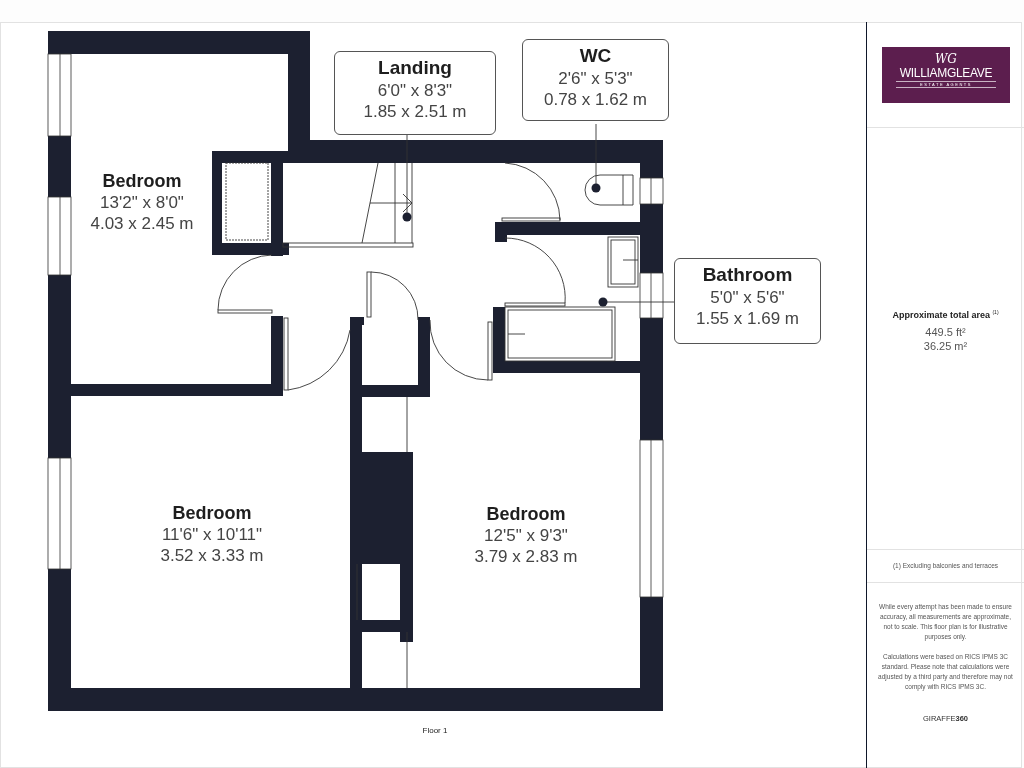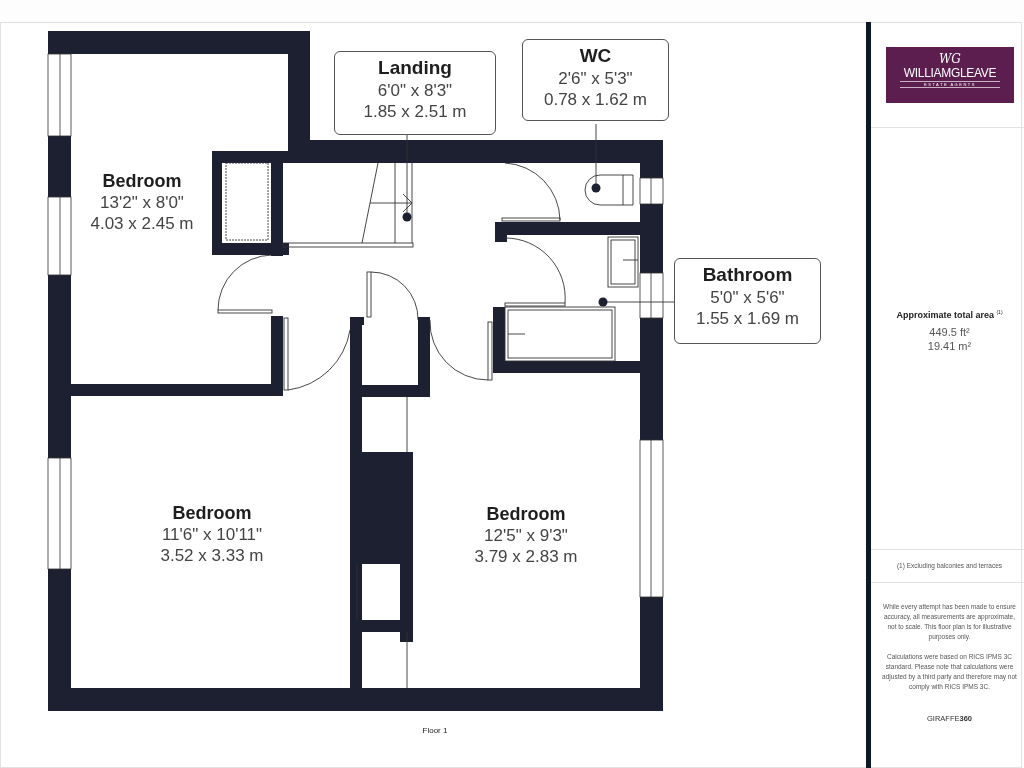--- a/index.html
+++ b/index.html
@@ -1,18 +1,18 @@
 <!DOCTYPE html>
 <html><head>
 <meta charset="utf-8">
 <style>
   html,body{margin:0;padding:0;background:#fdfdfd;}
   body{width:1024px;height:768px;position:relative;overflow:hidden;font-family:"Liberation Sans",sans-serif;}
   .frame{position:absolute;left:0;top:22px;width:1022px;height:746px;border:1px solid #e2e2e2;box-sizing:border-box;background:#fff;}
-  .sidebar{position:absolute;left:866px;top:22px;width:158px;height:746px;border-left:5px solid #0f172a;box-sizing:border-box;}
+  .sidebar{position:absolute;left:866px;top:22px;width:158px;height:746px;border-left:1px solid #0f172a;box-sizing:border-box;}
   .sb-sec{position:absolute;left:0;width:157px;border-bottom:1px solid #e2e2e2;box-sizing:border-box;}
   .logo{position:absolute;left:15px;top:25px;width:128px;height:56px;background:#5c1e4e;color:#fff;text-align:center;}
   .logo .mono{font-family:"DejaVu Serif",serif;font-size:12px;font-style:italic;margin-top:5px;line-height:14px;}
   .logo .name{font-size:12px;letter-spacing:-0.3px;line-height:14px;}
   .logo .sub{font-size:4px;letter-spacing:1.5px;border-top:1px solid #c9b3c4;border-bottom:1px solid #c9b3c4;margin:1px 14px 0;line-height:5px;}
   .area-title{position:absolute;top:287px;left:0;width:157px;text-align:center;font-size:9px;font-weight:bold;color:#222;}
   .area-title sup{font-size:5px;font-weight:normal;}
   .area-val{position:absolute;left:0;width:157px;text-align:center;font-size:11px;color:#555;}
   .foot-note{position:absolute;left:0;width:157px;text-align:center;font-size:6.5px;color:#555;}
   .disclaimer{position:absolute;left:10px;width:137px;text-align:center;font-size:6.5px;line-height:10px;color:#555;}
@@ -168,20 +168,20 @@
 <div class="sidebar">
   <div class="sb-sec" style="top:0;height:106px;">
     <div class="logo">
       <div class="mono">WG</div>
       <div class="name">WILLIAMGLEAVE</div>
       <div class="sub">ESTATE AGENTS</div>
     </div>
   </div>
   <div class="area-title" style="top:287px;"><span>Approximate total area</span> <sup>(1)</sup></div>
   <div class="area-val" style="top:304px;">449.5 ft²</div>
-  <div class="area-val" style="top:318px;">19.41 m²</div>
+  <div class="area-val" style="top:318px;">36.25 m²</div>
   <div class="sb-sec" style="top:527px;height:34px;border-top:1px solid #e2e2e2;">
     <div class="foot-note" style="top:12px;">(1) Excluding balconies and terraces</div>
   </div>
   <div class="disclaimer" style="top:580px;">While every attempt has been made to ensure accuracy, all measurements are approximate, not to scale. This floor plan is for illustrative purposes only.</div>
   <div class="disclaimer" style="top:630px;">Calculations were based on RICS IPMS 3C standard. Please note that calculations were adjusted by a third party and therefore may not comply with RICS IPMS 3C.</div>
   <div class="giraffe" style="top:692px;"><span>GIRAFFE</span><b>360</b></div>
 </div>
 
 </body></html>

